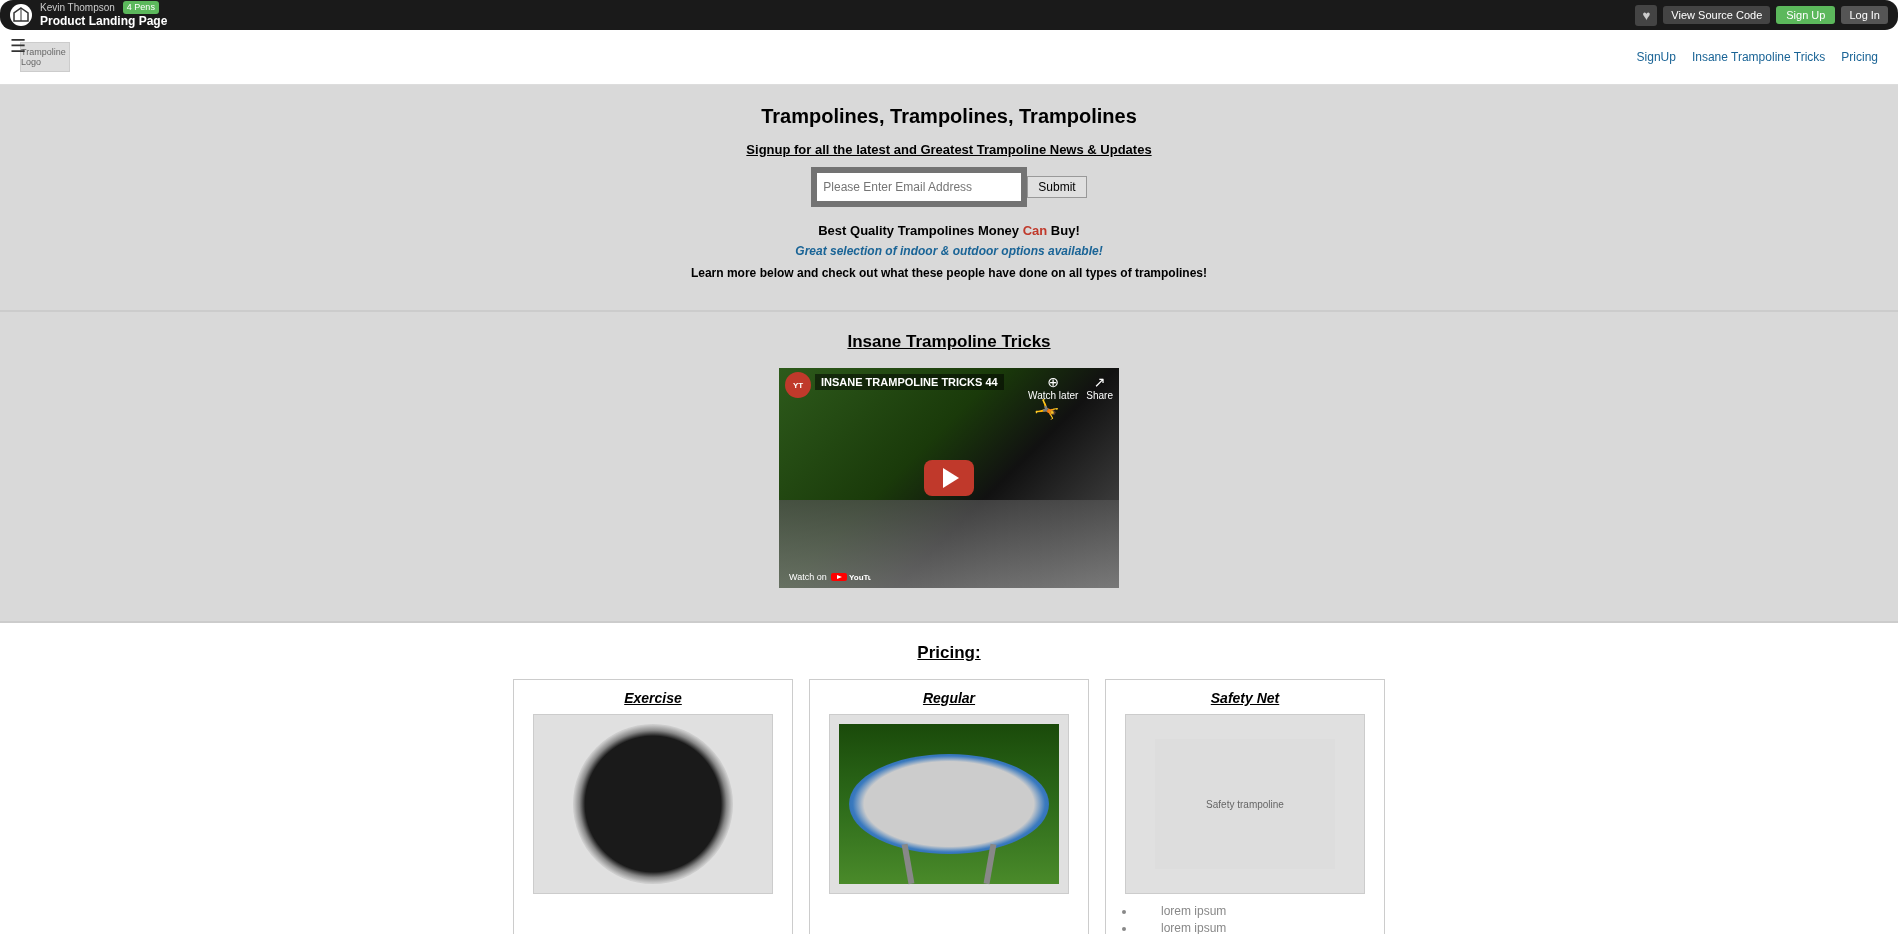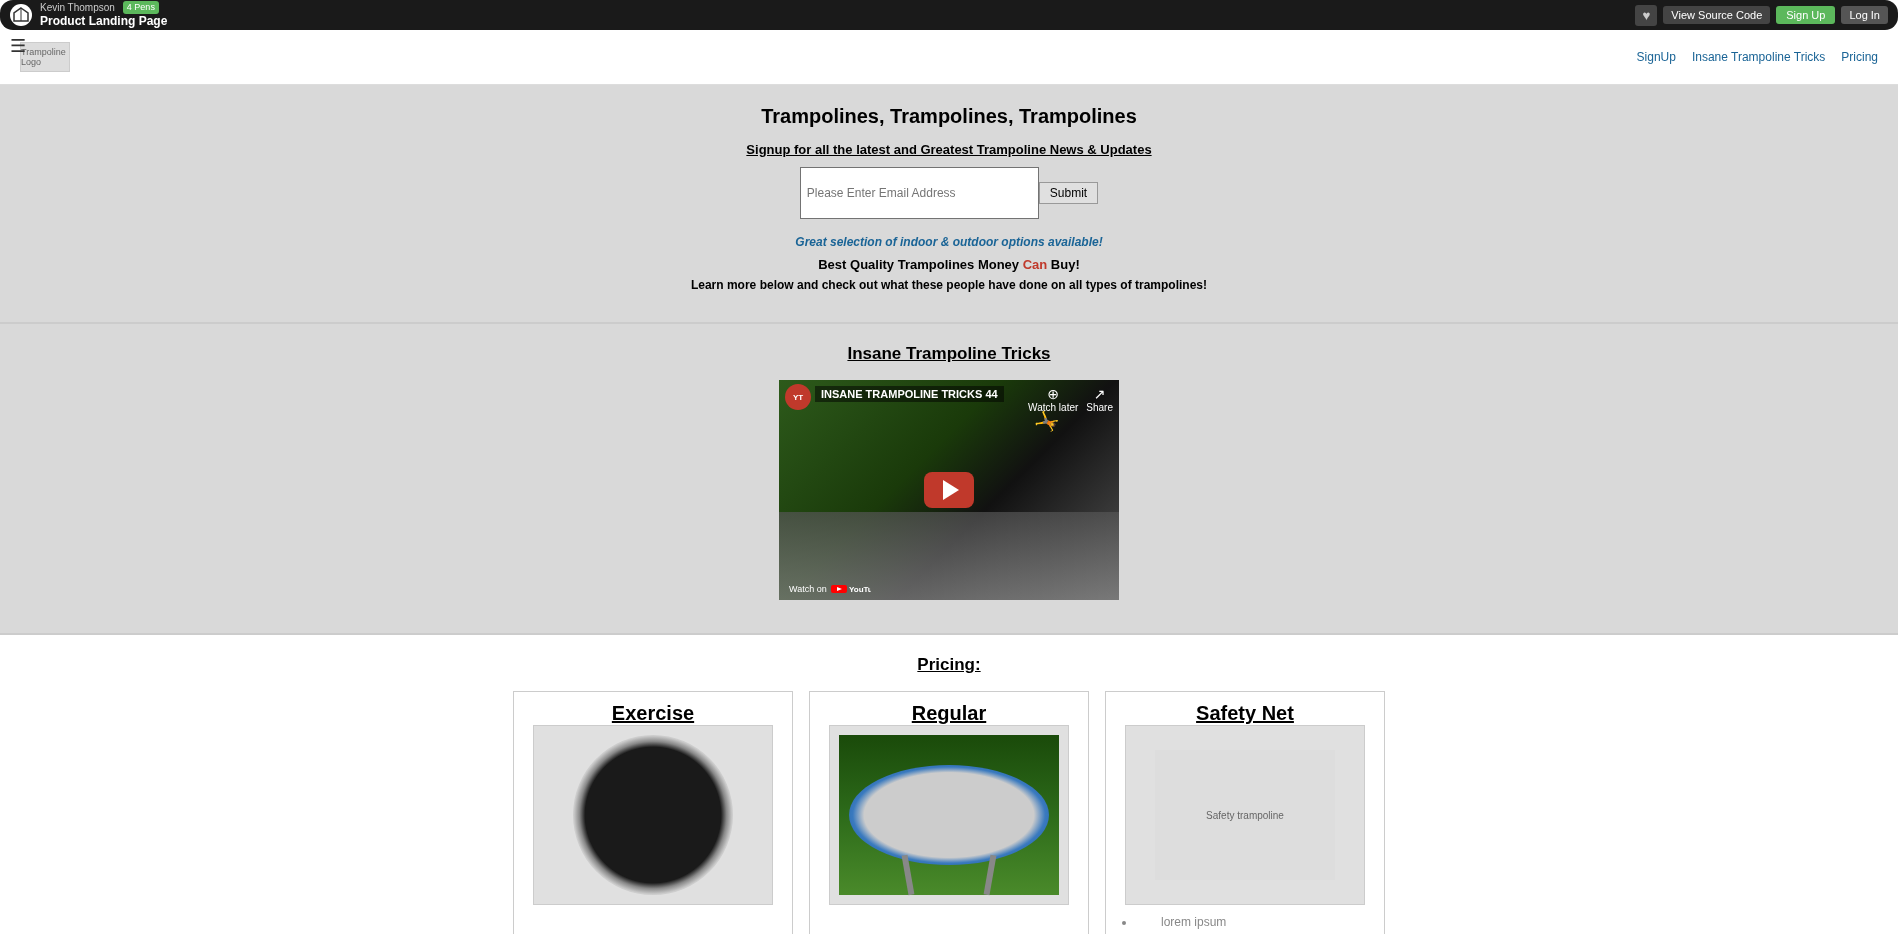--- a/index.html
+++ b/index.html
@@ -146,24 +146,24 @@
       margin-bottom: 14px;
     }
     #hero-signup-row {
       display: flex;
       justify-content: center;
       align-items: center;
       gap: 0;
       margin-bottom: 16px;
     }
     #hero-email-input {
-      border: 1px solid #737373;
-      padding: 18px 6px;
-      font-size: 12px;
-      width: 239px;
+      border: 6px solid #737373;
+      padding: 7px 6px;
+      font-size: 12px;
+      width: 216px;
       outline: none;
     }
     #hero-submit-btn {
       border: 1px solid #999;
       background: #e0e0e0;
       padding: 3px 10px;
       font-size: 12px;
       cursor: pointer;
     }
     #hero-sub1 {
@@ -289,24 +289,26 @@
       flex-wrap: wrap;
     }
     .pricing-card {
       border: 1px solid #ccc;
       width: 280px;
       padding: 10px;
       text-align: center;
       background: #fff;
     }
     .pricing-card-title {
-      font-size: 20px;
+      font-size: 14px;
       font-weight: bold;
       text-decoration: underline;
+      margin-bottom: 8px;
       color: #000;
+      font-style: italic;
     }
     .pricing-card-image {
       width: 240px;
       height: 180px;
       background: #e0e0e0;
       margin: 0 auto 10px;
       display: flex; align-items: center; justify-content: center;
       font-size: 10px; color: #888;
       border: 1px solid #ccc;
       overflow: hidden;
@@ -420,24 +422,24 @@
   <div class="hero-section-wrapper">
     <div id="hero">
       <div id="hero-title">Trampolines, Trampolines, Trampolines</div>
       <div style="margin-bottom:10px;">
         <u><strong><span>Signup for all the latest and Greatest Trampoline News &amp; Updates</span></strong></u>
       </div>
       <div id="hero-signup-row">
         <input id="hero-email-input" type="email" placeholder="Please Enter Email Address" style="">
         <button id="hero-submit-btn">Submit</button>
       </div>
-      <div id="hero-sub2">Great selection of indoor &amp; outdoor options available!</div>
       <div id="hero-sub1">
         Best Quality Trampolines Money <span class="highlight">Can</span> Buy!
       </div>
+      <div id="hero-sub2">Great selection of indoor &amp; outdoor options available!</div>
       <div id="hero-sub3">Learn more below and check out what these people have done on all types of trampolines!</div>
     </div>
   </div>
 
   <div id="video-section-wrapper">
     <div id="video-section">
       <div id="video-section-title">Insane Trampoline Tricks</div>
       <div id="video-container">
         <div id="video-thumbnail">
 

